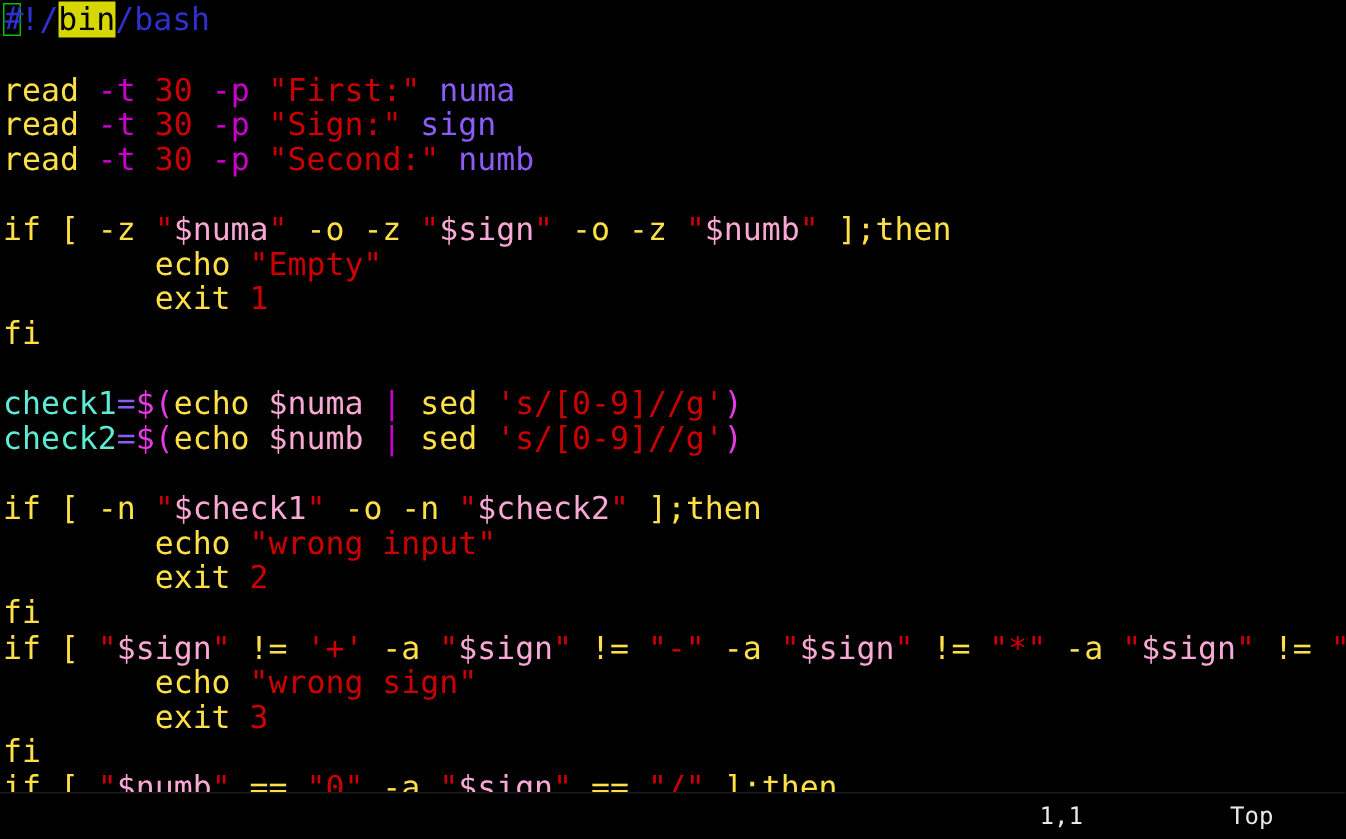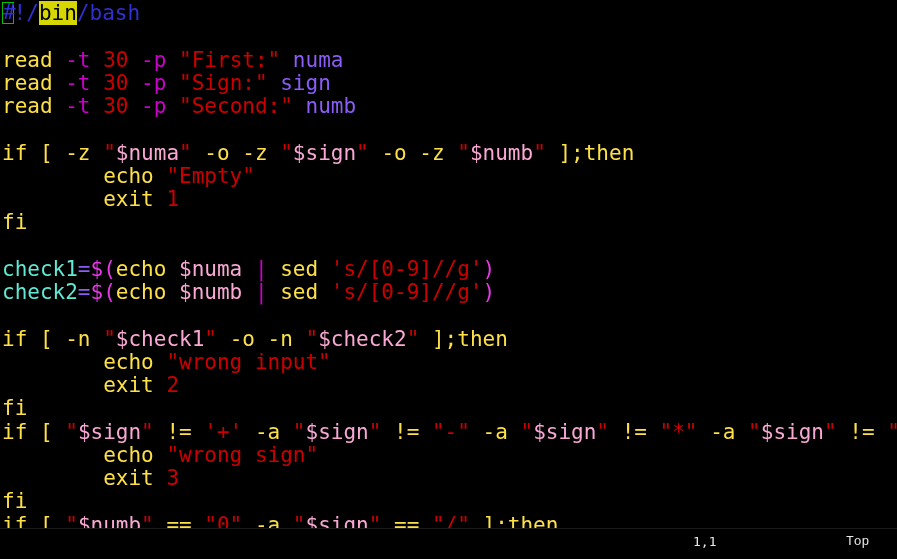--- a/index.html
+++ b/index.html
@@ -69,35 +69,34 @@
 
   #status-bar {
     position: absolute;
     left: 0;
     bottom: 0;
     width: 897px;
     height: 31px;
     background: #000000;
     border-top: 1px solid #1a1a1a;
     box-sizing: border-box;
-    font-size: 13px;
+    font-size: 16px;
     color: #e8e8e8;
   }
   #status-ruler {
     position: absolute;
     left: 693px;
     top: 5px;
     white-space: pre;
   }
   #status-pos {
     position: absolute;
-    left: 846px;
+    left: 820px;
     top: 5px;
     white-space: pre;
-    font-family: Liberation Mono, monospace;
   }
 </style>
 </head>
 <body>
 
 <div id="terminal">
 
   <div id="code-area"><div class="line"><span class="t-comment cursor-box">#</span><span class="t-comment">!</span><span class="t-comment">/</span><span class="t-match">bin</span><span class="t-comment">/bash</span></div><div class="line">&nbsp;</div><div class="line"><span class="t-keyword">read </span><span class="t-flag">-t </span><span class="t-number">30</span><span class="t-plain"> </span><span class="t-flag">-p</span><span class="t-plain"> </span><span class="t-string">"First:"</span><span class="t-plain"> numa</span></div><div class="line"><span class="t-keyword">read </span><span class="t-flag">-t </span><span class="t-number">30</span><span class="t-plain"> </span><span class="t-flag">-p</span><span class="t-plain"> </span><span class="t-string">"Sign:"</span><span class="t-plain"> sign</span></div><div class="line"><span class="t-keyword">read </span><span class="t-flag">-t </span><span class="t-number">30</span><span class="t-plain"> </span><span class="t-flag">-p</span><span class="t-plain"> </span><span class="t-string">"Second:"</span><span class="t-plain"> numb</span></div><div class="line">&nbsp;</div><div class="line"><span class="t-keyword">if [ -z </span><span class="t-string">"</span><span class="t-var">$numa</span><span class="t-string">"</span><span class="t-keyword"> -o -z </span><span class="t-string">"</span><span class="t-var">$sign</span><span class="t-string">"</span><span class="t-keyword"> -o -z </span><span class="t-string">"</span><span class="t-var">$numb</span><span class="t-string">"</span><span class="t-keyword"> ];then</span></div><div class="line"><span class="t-keyword">        echo </span><span class="t-string">"Empty"</span></div><div class="line"><span class="t-keyword">        exit </span><span class="t-number">1</span></div><div class="line"><span class="t-keyword">fi</span></div><div class="line">&nbsp;</div><div class="line"><span class="t-ident">check1</span><span class="t-plain">=</span><span class="t-subst">$(</span><span class="t-keyword">echo </span><span class="t-var">$numa</span><span class="t-plain"> </span><span class="t-pipe">|</span><span class="t-plain"> </span><span class="t-keyword">sed </span><span class="t-string">'s/[0-9]//g'</span><span class="t-subst">)</span></div><div class="line"><span class="t-ident">check2</span><span class="t-plain">=</span><span class="t-subst">$(</span><span class="t-keyword">echo </span><span class="t-var">$numb</span><span class="t-plain"> </span><span class="t-pipe">|</span><span class="t-plain"> </span><span class="t-keyword">sed </span><span class="t-string">'s/[0-9]//g'</span><span class="t-subst">)</span></div><div class="line">&nbsp;</div><div class="line"><span class="t-keyword">if [ -n </span><span class="t-string">"</span><span class="t-var">$check1</span><span class="t-string">"</span><span class="t-keyword"> -o -n </span><span class="t-string">"</span><span class="t-var">$check2</span><span class="t-string">"</span><span class="t-keyword"> ];then</span></div><div class="line"><span class="t-keyword">        echo </span><span class="t-string">"wrong input"</span></div><div class="line"><span class="t-keyword">        exit </span><span class="t-number">2</span></div><div class="line"><span class="t-keyword">fi</span></div><div class="line"><span class="t-keyword">if [ </span><span class="t-string">"</span><span class="t-var">$sign</span><span class="t-string">"</span><span class="t-keyword"> != </span><span class="t-string">'+'</span><span class="t-keyword"> -a </span><span class="t-string">"</span><span class="t-var">$sign</span><span class="t-string">"</span><span class="t-keyword"> != </span><span class="t-string">"-"</span><span class="t-keyword"> -a </span><span class="t-string">"</span><span class="t-var">$sign</span><span class="t-string">"</span><span class="t-keyword"> != </span><span class="t-string">"*"</span><span class="t-keyword"> -a </span><span class="t-string">"</span><span class="t-var">$sign</span><span class="t-string">"</span><span class="t-keyword"> != </span><span class="t-string">"/"</span><span class="t-keyword"> ];then</span></div><div class="line"><span class="t-keyword">        echo </span><span class="t-string">"wrong sign"</span></div><div class="line"><span class="t-keyword">        exit </span><span class="t-number">3</span></div><div class="line"><span class="t-keyword">fi</span></div><div class="line"><span class="t-keyword">if [ </span><span class="t-string">"</span><span class="t-var">$numb</span><span class="t-string">"</span><span class="t-keyword"> == </span><span class="t-string">"0"</span><span class="t-keyword"> -a </span><span class="t-string">"</span><span class="t-var">$sign</span><span class="t-string">"</span><span class="t-keyword"> == </span><span class="t-string">"/"</span><span class="t-keyword"> ];then</span></div></div>
 
   <div id="status-bar">

